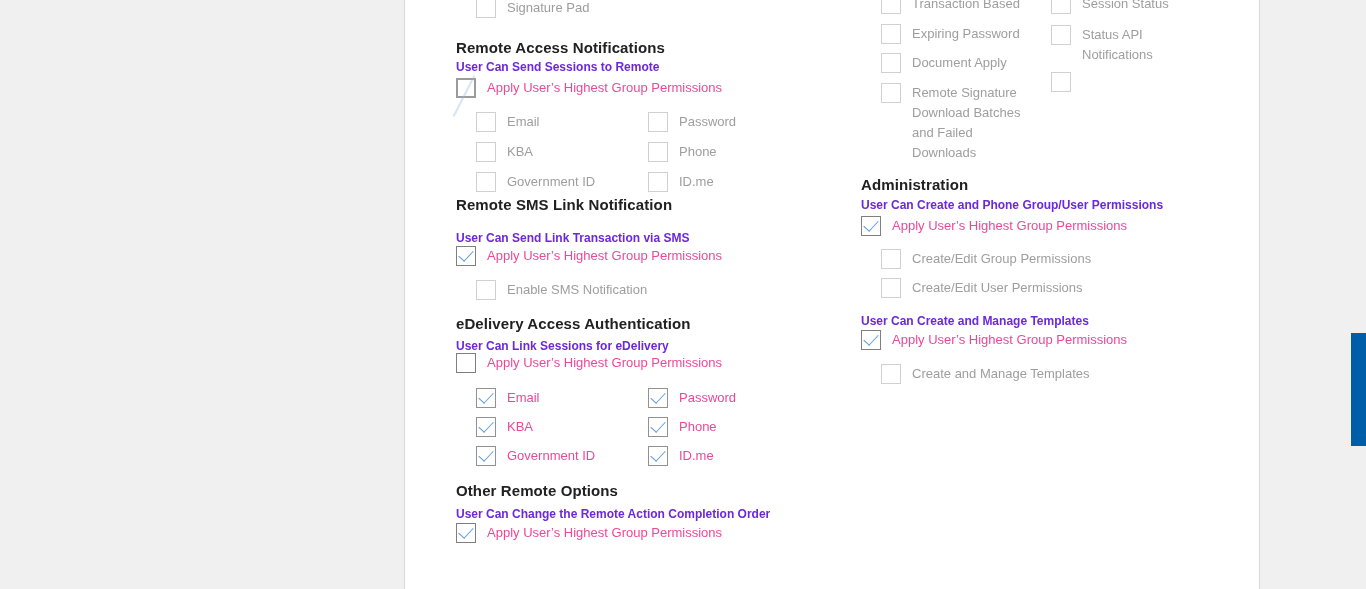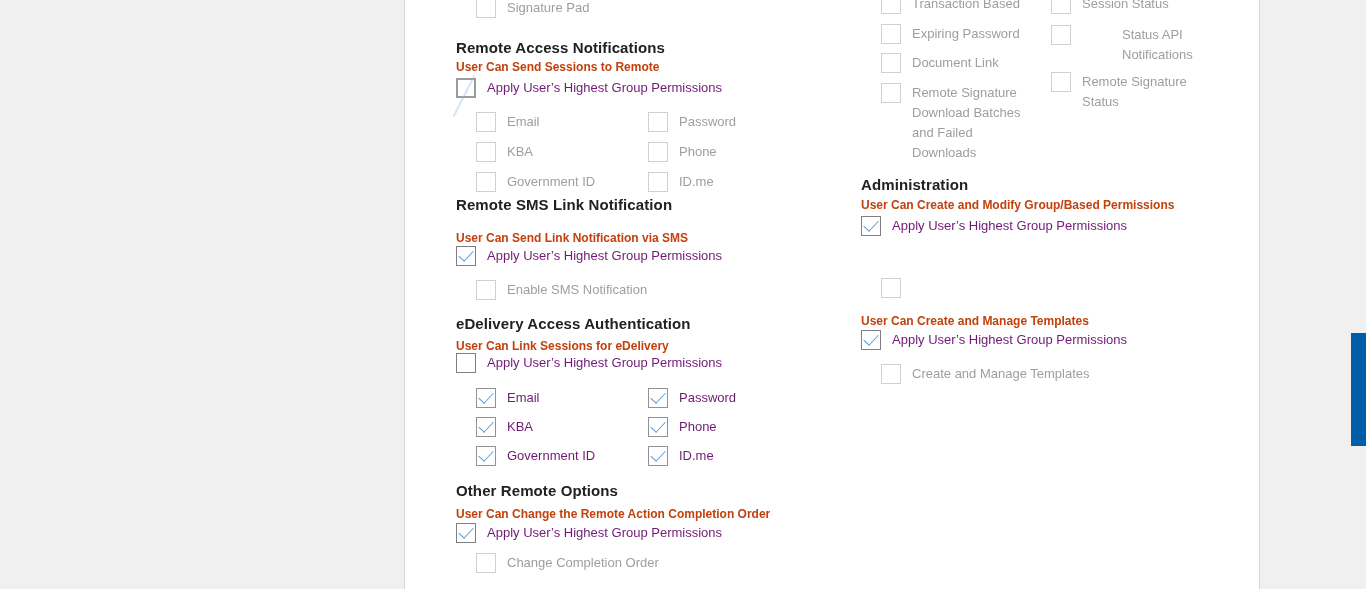--- a/index.html
+++ b/index.html
@@ -17,21 +17,21 @@
   }
   .col { position:absolute; top:0; height:100%; }
   .col-left  { left:51px;  width:340px; }
   .col-right { left:456px; width:400px; }
 
   .h1 {
     position:absolute; font-size:15px; font-weight:700; color:#212121;
     line-height:18px; white-space:nowrap; letter-spacing:.1px;
   }
   .h2 {
-    position:absolute; font-size:12px; font-weight:700; color:#c2410c;
+    position:absolute; font-size:12px; font-weight:700; color:#6d28d9;
     line-height:14px; white-space:nowrap;
   }
   .row { position:absolute; display:flex; gap:11px; align-items:center; }
   .row.top { align-items:flex-start; }
 
   .cb {
     position:relative; flex:0 0 auto; width:20px; height:20px;
     background:#ffffff; border:1px solid #cfd0d1;
   }
   .cb.dark { border-color:#7f7f7f; }
@@ -44,25 +44,25 @@
     border-left:1.5px solid var(--check-blue,#5e9bd6);
     border-bottom:1.5px solid var(--check-blue,#5e9bd6);
     transform:rotate(-47deg);
   }
   .swoosh {
     position:absolute; left:5px; top:-7px; width:2px; height:46px;
     background:rgba(150,185,224,.38); transform:rotate(27deg);
     pointer-events:none;
   }
 
-  .lbl { font-size:13px; color:#701a75; line-height:20px; white-space:nowrap; }
+  .lbl { font-size:13px; color:#ec4899; line-height:20px; white-space:nowrap; }
   .lbl.gray { color:#9e9e9e; }
   .lbl.wrap { white-space:normal; }
   .w-a  { width:114px; }
-  .w-b1 { width:90px;margin-left:40px;  }
+  .w-b1 { width:90px;  }
   .w-b2 { width:110px; }
 
   .scroll-thumb {
     position:absolute; right:0; top:333px; width:15px; height:113px;
     background:var(--accent-blue,#005da8);
   }
 </style>
 </head>
 <body>
 
@@ -104,21 +104,21 @@
     <div class="row" style="top:172px;left:20px">
       <span class="cb"></span>
       <span class="lbl gray">Government ID</span>
     </div>
     <div class="row" style="top:172px;left:192px">
       <span class="cb"></span>
       <span class="lbl gray">ID.me</span>
     </div>
 
     <div class="h1" style="top:196px">Remote SMS Link Notification</div>
-    <div class="h2" style="top:231px">User Can Send Link Notification via SMS</div>
+    <div class="h2" style="top:231px">User Can Send Link Transaction via SMS</div>
 
     <div class="row" style="top:246px;left:0">
       <span class="cb dark checked"></span>
       <span class="lbl">Apply User’s Highest Group Permissions</span>
     </div>
     <div class="row" style="top:280px;left:20px">
       <span class="cb"></span>
       <span class="lbl gray">Enable SMS Notification</span>
     </div>
 
@@ -155,68 +155,68 @@
       <span class="lbl">ID.me</span>
     </div>
 
     <div class="h1" style="top:482px">Other Remote Options</div>
     <div class="h2" style="top:507px">User Can Change the Remote Action Completion Order</div>
 
     <div class="row" style="top:523px;left:0">
       <span class="cb dark checked"></span>
       <span class="lbl">Apply User’s Highest Group Permissions</span>
     </div>
-    <div class="row" style="top:553px;left:20px">
-      <span class="cb"></span>
-      <span class="lbl gray">Change Completion Order</span>
-    </div>
 
   </div>
 
   <div class="col col-right">
 
     <div class="row" style="top:-6px;left:20px">
       <span class="cb"></span>
       <span class="lbl gray">Transaction Based</span>
     </div>
     <div class="row" style="top:24px;left:20px">
       <span class="cb"></span>
       <span class="lbl gray">Expiring Password</span>
     </div>
     <div class="row" style="top:53px;left:20px">
       <span class="cb"></span>
-      <span class="lbl gray">Document Link</span>
+      <span class="lbl gray">Document Apply</span>
     </div>
     <div class="row top" style="top:83px;left:20px">
       <span class="cb"></span>
       <span class="lbl gray wrap w-a">Remote Signature Download Batches and Failed Downloads</span>
     </div>
 
     <div class="row" style="top:-6px;left:190px">
       <span class="cb"></span>
       <span class="lbl gray">Session Status</span>
     </div>
     <div class="row top" style="top:25px;left:190px">
       <span class="cb"></span>
       <span class="lbl gray wrap w-b1">Status API Notifications</span>
     </div>
     <div class="row top" style="top:72px;left:190px">
       <span class="cb"></span>
-      <span class="lbl gray wrap w-b2">Remote Signature Status</span>
     </div>
 
     <div class="h1" style="top:176px">Administration</div>
 
-    <div class="h2" style="top:198px">User Can Create and Modify Group/Based Permissions</div>
+    <div class="h2" style="top:198px">User Can Create and Phone Group/User Permissions</div>
     <div class="row" style="top:216px;left:0">
       <span class="cb dark checked"></span>
       <span class="lbl">Apply User’s Highest Group Permissions</span>
     </div>
+    <div class="row" style="top:249px;left:20px">
+      <span class="cb"></span>
+      <span class="lbl gray">Create/Edit Group Permissions</span>
+    </div>
     <div class="row" style="top:278px;left:20px">
       <span class="cb"></span>
+      <span class="lbl gray">Create/Edit User Permissions</span>
     </div>
 
     <div class="h2" style="top:314px">User Can Create and Manage Templates</div>
     <div class="row" style="top:330px;left:0">
       <span class="cb dark checked"></span>
       <span class="lbl">Apply User’s Highest Group Permissions</span>
     </div>
     <div class="row" style="top:364px;left:20px">
       <span class="cb"></span>
       <span class="lbl gray">Create and Manage Templates</span>

